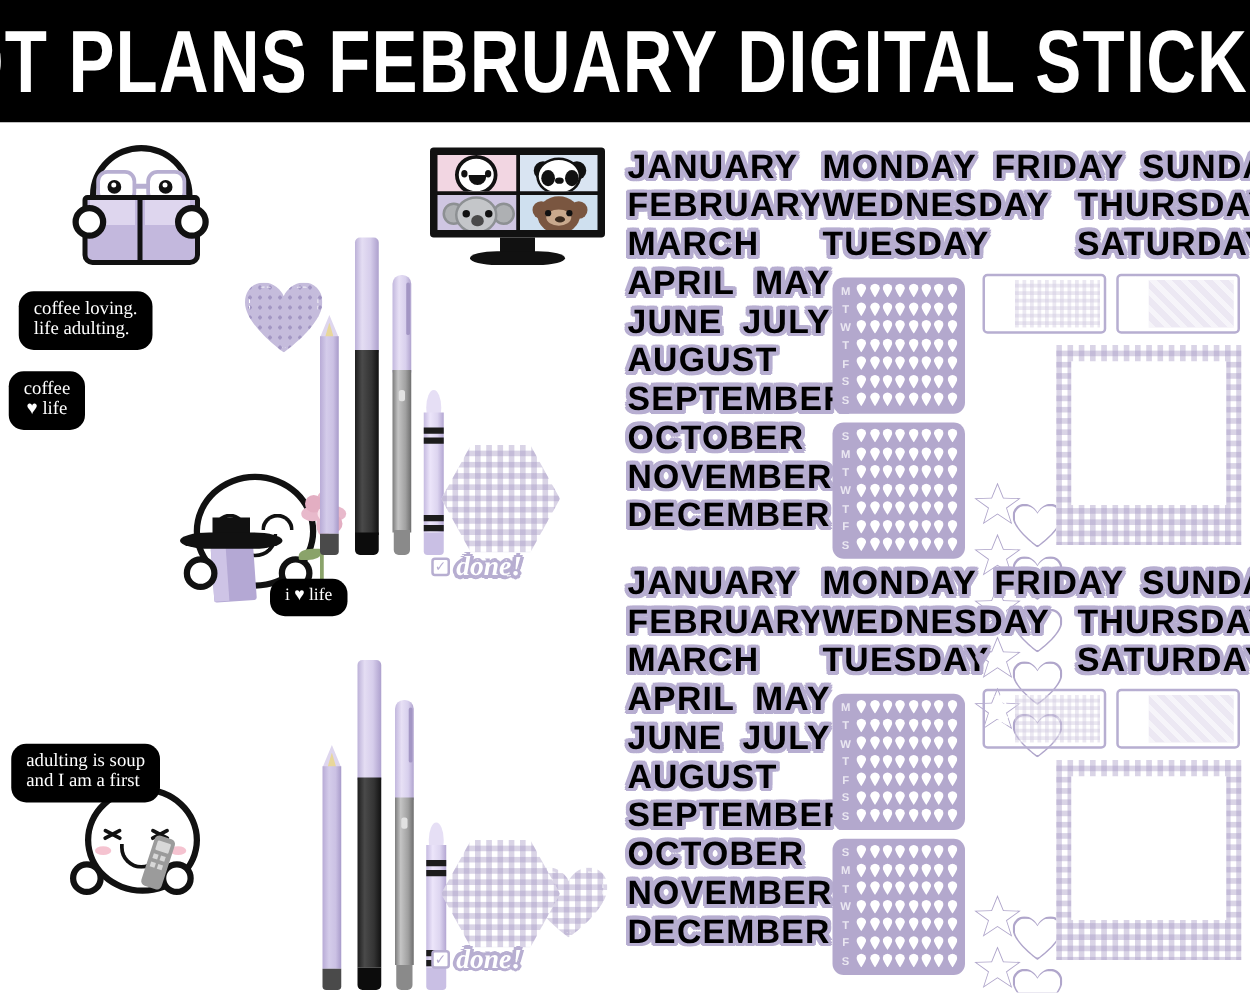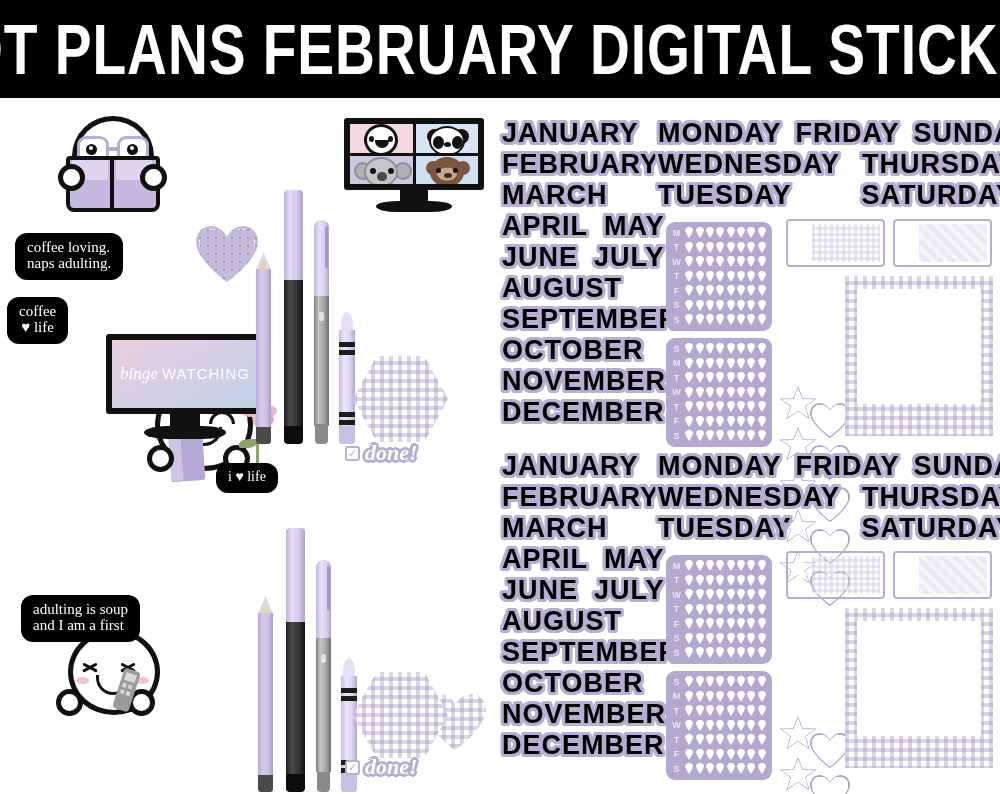--- a/index.html
+++ b/index.html
@@ -236,21 +236,21 @@
   </div>
 
   <div class="abs heart" style="left:196px;top:28px;">
     <div class="hs heart-shape dots"></div>
     <div class="heart-dash"></div>
   </div>
 
   <div class="abs" style="left:18px;top:138px;">
     <div class="phrase med">
       <div>coffee loving.</div>
-      <div>naps adulting.</div>
+      <div>life adulting.</div>
     </div>
   </div>
 
   <div class="abs" style="left:10px;top:202px;">
     <div class="phrase med" style="text-align:center;">
       <div>coffee</div>
       <div>♥ life</div>
     </div>
   </div>
 
@@ -273,26 +273,20 @@
         <div class="abs" style="left:0;top:12px;width:18px;height:12px;background:#e8b9cb;border-radius:50%;"></div>
         <div class="abs" style="left:18px;top:12px;width:18px;height:12px;background:#e8b9cb;border-radius:50%;"></div>
         <div class="abs" style="left:3px;top:3px;width:14px;height:14px;background:#e3aec2;border-radius:50%;transform:rotate(45deg);"></div>
         <div class="abs" style="left:19px;top:19px;width:14px;height:14px;background:#e3aec2;border-radius:50%;transform:rotate(45deg);"></div>
         <div class="abs" style="left:13px;top:13px;width:10px;height:10px;background:#fae3ec;border-radius:50%;"></div>
       </div>
     </div>
   </div>
 
   <div class="abs" style="left:106px;top:236px;width:158px;height:110px;">
-    <div class="monitor-screen" style="width:158px;height:80px;background:linear-gradient(150deg,#e8cfdd 0%,#d7cfe6 45%,#bfd2e4 100%);display:flex;align-items:center;justify-content:center;">
-      <div class="binge-text">
-        <span>binge</span>
-        <span class="binge-caps">WATCHING</span>
-      </div>
-    </div>
     <div class="monitor-neck abs" style="left:64px;top:80px;width:30px;height:16px;"></div>
     <div class="monitor-base abs" style="left:38px;top:92px;width:82px;height:13px;"></div>
   </div>
 
   <div class="abs blob" style="left:56px;top:265px;width:120px;height:98px;">
     <div class="blob-body" style="left:12px;top:0;width:92px;height:86px;"></div>
     <div class="xeye" style="left:26px;top:30px;"></div>
     <div class="xeye" style="left:64px;top:30px;"></div>
     <div class="mouth" style="left:40px;top:46px;width:34px;height:20px;"></div>
     <div class="blush" style="left:20px;top:48px;"></div>
@@ -653,21 +647,21 @@
   </div>
 
   <div class="abs photoframe gingham" style="left:845px;top:178px;">
     <div class="inner"></div>
   </div>
 
   <div class="abs" style="left:219px;top:368px;">
     <div class="phrase small"><span>i ♥ life</span></div>
   </div>
 
-  <div class="abs" style="left:24px;top:500px;">
+  <div class="abs" style="left:12px;top:500px;">
     <div class="phrase med">
       <div>adulting is soup</div>
       <div>and I am a first</div>
     </div>
   </div>
 
   <div class="abs" style="left:258px;top:430px;width:92px;height:266px;">
     <div class="pen" style="left:0px;top:68px;width:15px;height:196px;">
       <div class="abs" style="left:0;top:0;width:15px;height:18px;background:#ded6ee;clip-path:polygon(50% 0,100% 100%,0 100%);"></div>
       <div class="abs" style="left:4px;top:6px;width:7px;height:12px;background:#e8d79a;clip-path:polygon(50% 0,100% 100%,0 100%);"></div>

